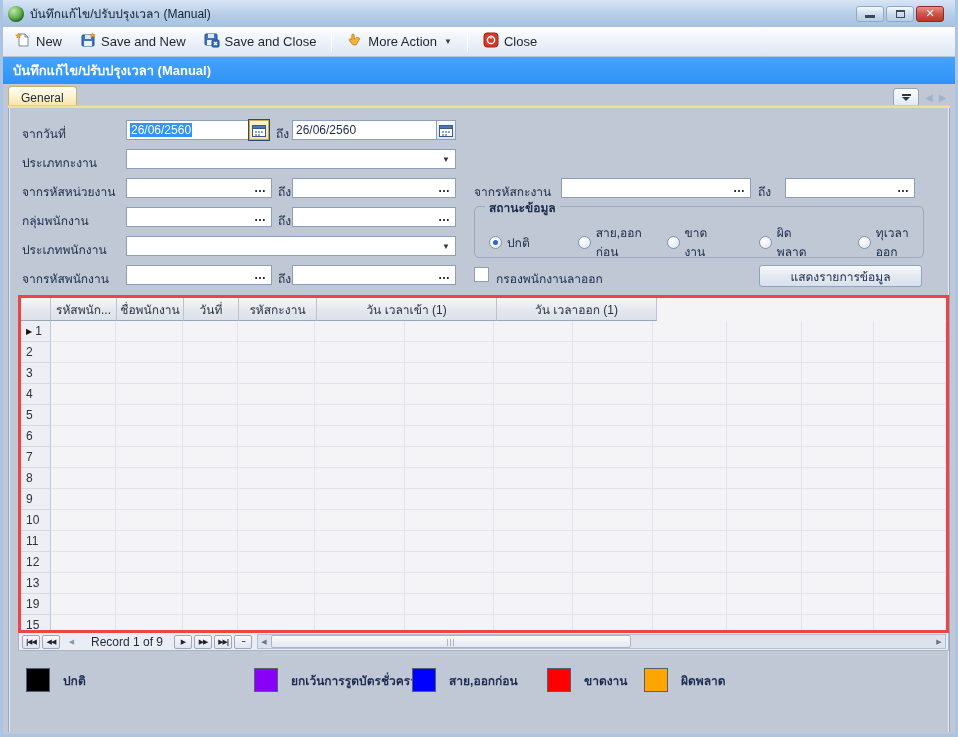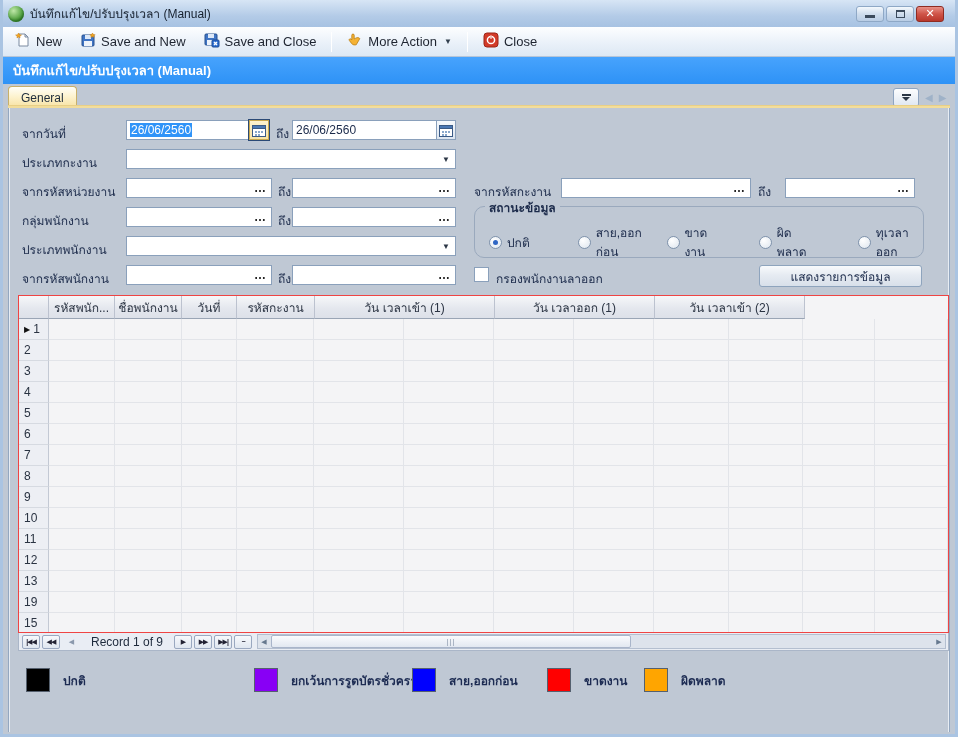--- a/index.html
+++ b/index.html
@@ -72,40 +72,40 @@
   .f-input .sel { background:#3094f8; color:#fff; padding:0 1px; }
   .f-input .ell { margin-left:auto; font-weight:bold; color:#222; letter-spacing:1px; padding-right:1px; }
   .f-combo { position:absolute; height:20px; background:#fff; border:1px solid #8aa0bb;
              display:flex; align-items:center; }
   .f-combo .arrow { margin-left:auto; font-size:8px; color:#2c3746; padding-right:5px; }
   .cal-btn { position:absolute; width:20px; height:20px; border:1px solid #8aa0bb;
              background:linear-gradient(#f6f9fc,#dce5f0); display:flex; align-items:center; justify-content:center; }
   .cal-btn.focused { background:linear-gradient(#fdf2cf,#f7e3a4); border:1px solid #c9a84e; outline:1px solid #2b4a76; }
   .cal-btn svg { width:14px; height:13px; }
 
-  .groupbox { position:absolute; border:1px solid #9aa9bd; border-radius:10px; }
+  .groupbox { position:absolute; border:1px solid #9aa9bd; border-radius:5px; }
   .groupbox-label { position:absolute; top:-9px; left:10px; background:#bfc8d4; padding:0 4px;
                     font-weight:bold; font-size:12px; color:#1b2a4a; }
   .radio-row { position:absolute; left:14px; top:16px; right:6px; display:flex; align-items:center; }
   .radio-item { display:flex; align-items:center; gap:5px; }
   .radio-circle { width:13px; height:13px; border-radius:50%; border:1px solid #7f93ac;
                   background:radial-gradient(circle at 35% 30%, #fff, #dde5ee); position:relative; flex:0 0 auto; }
   .radio-circle.selected::after { content:""; position:absolute; left:3px; top:3px; width:5px; height:5px;
                                   border-radius:50%; background:#2f66c4; }
   .radio-label { font-size:12px; color:#1b2a4a; }
 
   .checkbox { position:absolute; width:15px; height:15px; background:#fff; border:1px solid #8aa0bb; }
   .push-btn { position:absolute; height:22px; border:1px solid #8ea4bd; border-radius:3px;
               background:linear-gradient(#f8fafc,#e6ebf2 45%,#d8e0ea);
               display:flex; align-items:center; justify-content:center;
               font-size:12px; color:#1b2a4a; }
 
   
   .grid { position:absolute; left:9px; top:187px; width:931px; height:338px;
-          border:1px solid #ef4444; background:#f4f4f6; overflow:hidden; }
+          border:3px solid #ef4444; background:#f4f4f6; overflow:hidden; }
   .grid-header { display:flex; height:23px; }
   .gh-cell { height:23px; background:linear-gradient(#f6f7f9,#e3e6ed 60%,#dde1e9);
              border-right:1px solid #bcc2cf; border-bottom:1px solid #9aa5b5;
              display:flex; align-items:center; justify-content:center;
              font-size:12px; color:#2a3342; overflow:hidden; white-space:nowrap; }
   .grid-row { display:flex; height:21px; }
   .rh-cell { background:#edeff4; border-right:1px solid #c3c9d4; border-bottom:1px solid #d6dae1;
              font-size:12px; color:#2a3342; display:flex; align-items:center; padding-left:5px; }
   .b-cell { background:#f4f4f6; border-right:1px solid #e2e4e9; border-bottom:1px solid #e2e4e9; }
   .cur-marker { font-size:8px; margin-right:3px; color:#111; }
@@ -331,21 +331,20 @@
 
     <div class="grid">
       <div class="grid-header">
           <div class="gh-cell" style="width: 30px;"></div>
           <div class="gh-cell" style="width: 66px;">รหัสพนัก...</div>
           <div class="gh-cell" style="width: 67px;">ชื่อพนักงาน</div>
           <div class="gh-cell" style="width: 55px;">วันที่</div>
           <div class="gh-cell" style="width: 78px;">รหัสกะงาน</div>
           <div class="gh-cell" style="width: 180px;">วัน เวลาเข้า (1)</div>
           <div class="gh-cell" style="width: 160px;">วัน เวลาออก (1)</div>
-          <div class="gh-cell" style="width: 150px;">วัน เวลาเข้า (2)</div>
         </div>
       <div class="grid-body">
           <div class="grid-row">
             <div class="rh-cell" style="width: 30px;"><span class="cur-marker">▶</span>1</div>
             <div class="b-cell" style="width: 66px;"></div>
             <div class="b-cell" style="width: 67px;"></div>
             <div class="b-cell" style="width: 55px;"></div>
             <div class="b-cell" style="width: 78px;"></div>
             <div class="b-cell" style="width: 90px;"></div>
             <div class="b-cell" style="width: 90px;"></div>

